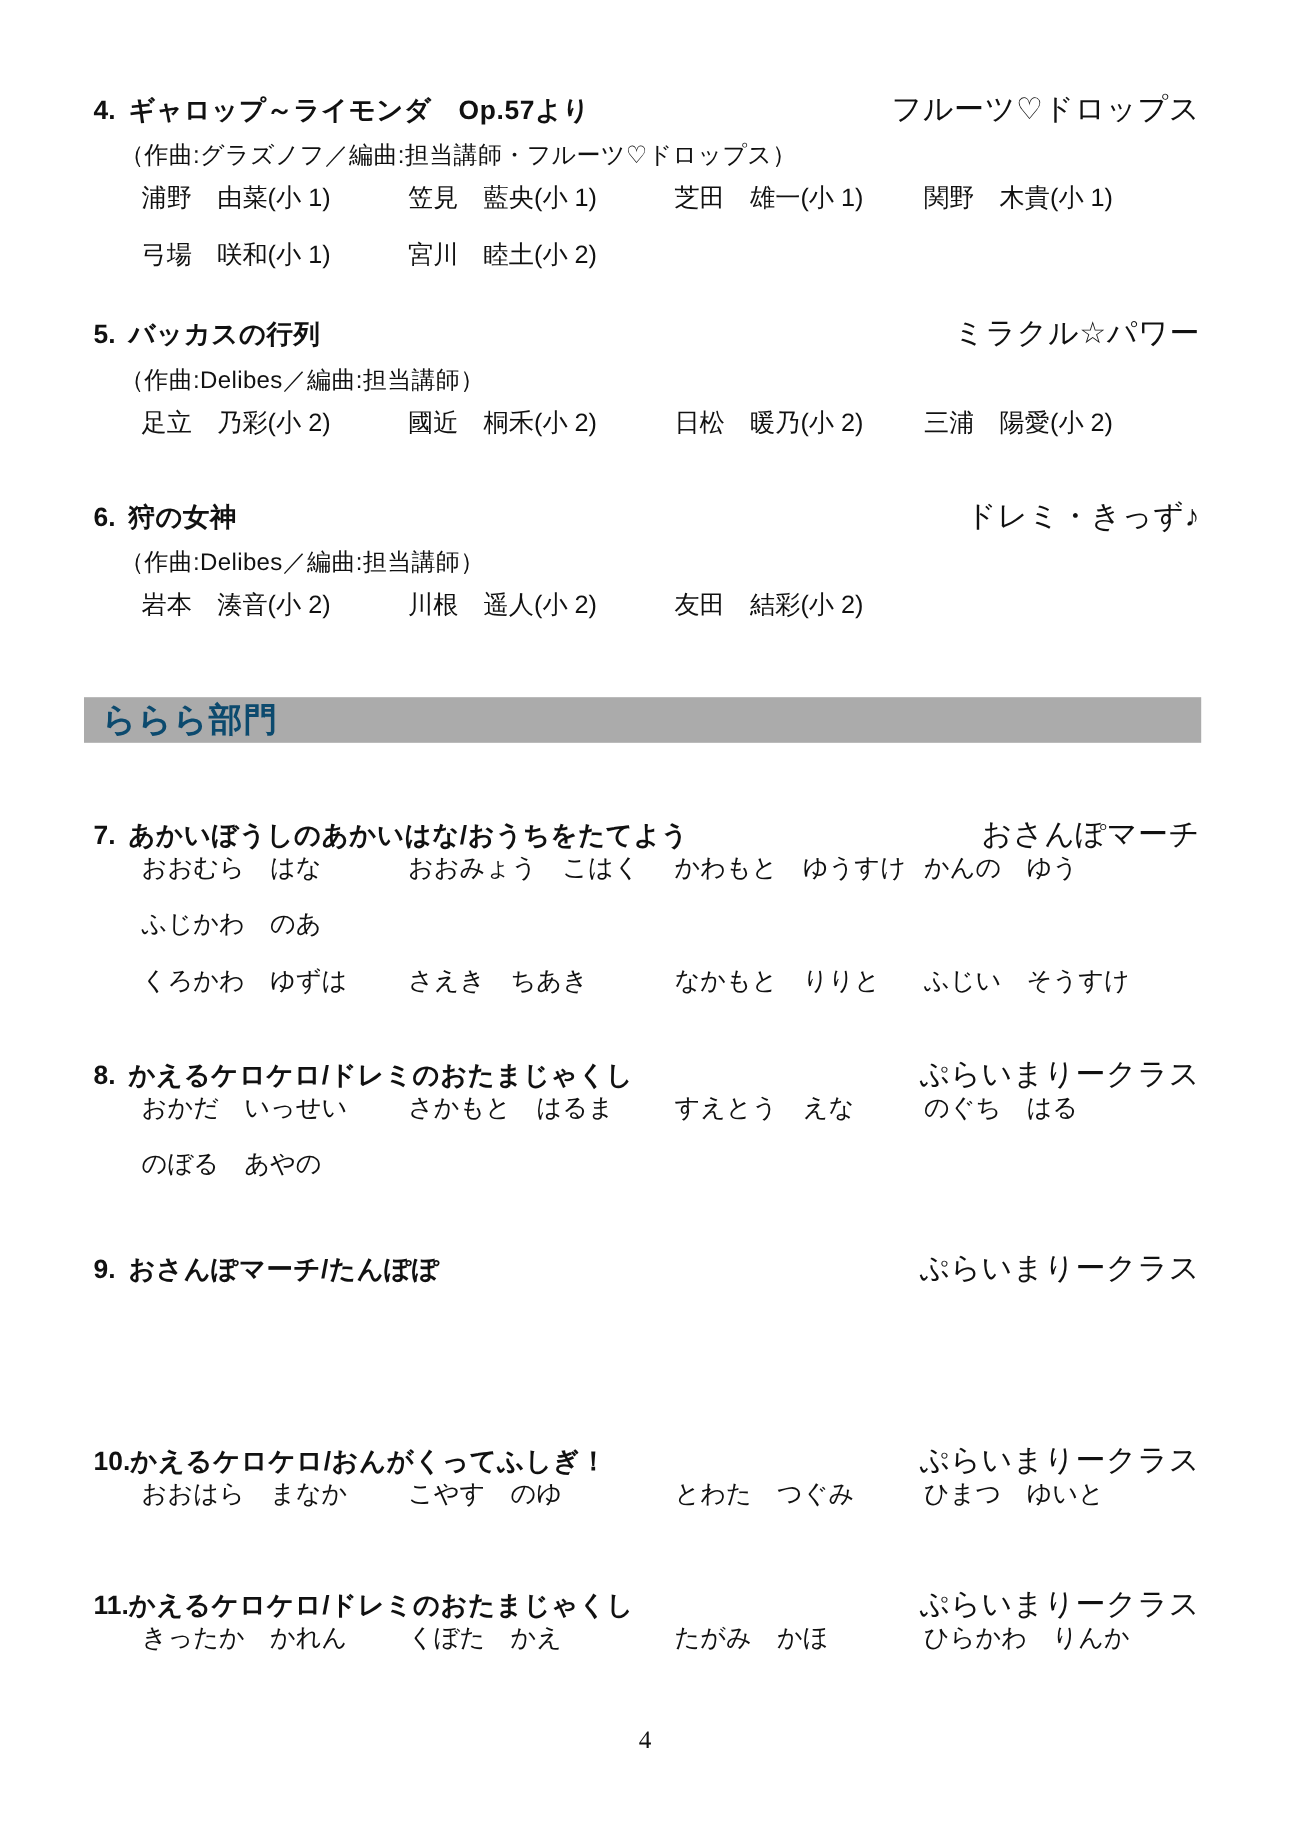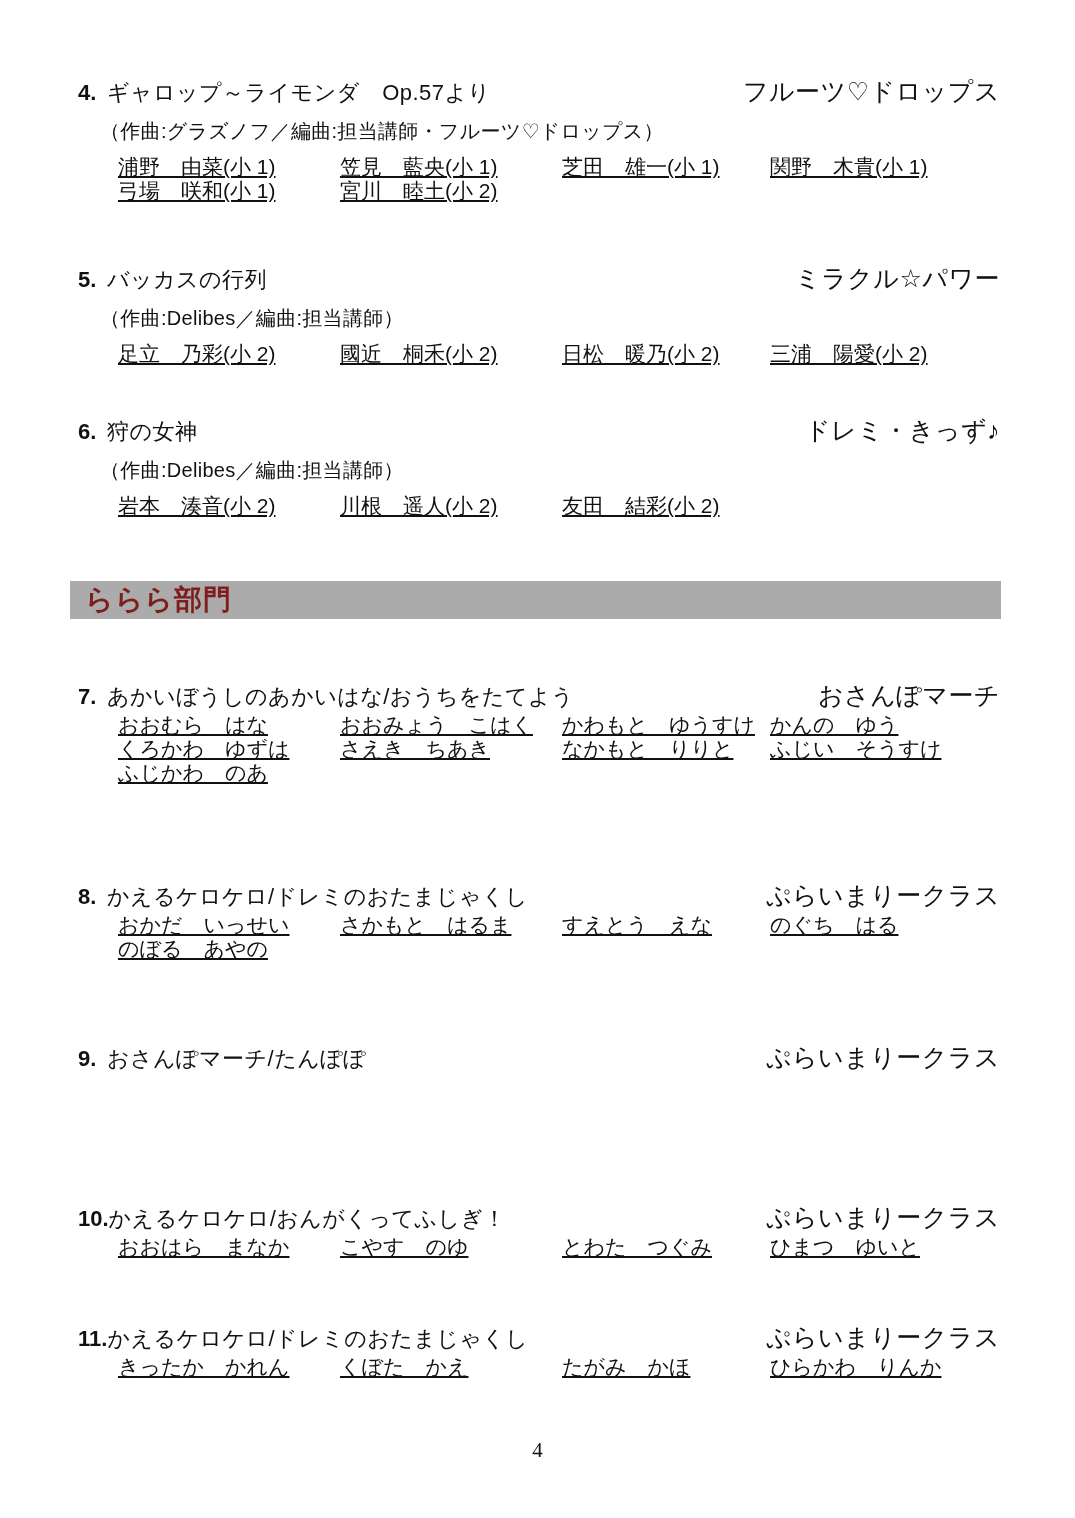--- a/index.html
+++ b/index.html
@@ -9,24 +9,24 @@
     position: relative;
     width: 1075px; height: 1518px;
     margin: 0 auto;
     background: #ffffff;
     color: #111111;
     overflow: hidden;
   }
   .piece { position: absolute; left: 78px; width: 922px; }
   .piece-header { display: flex; align-items: baseline; line-height: 26px; }
   .piece-no { min-width: 29px; flex: none; font-size: 22px; font-weight: bold; }
-  .piece-title { flex: 1 1 auto; font-size: 22px; font-weight: normal; letter-spacing: 0.5px; }
+  .piece-title { flex: 1 1 auto; font-size: 22px; font-weight: bold; letter-spacing: 0.5px; }
   .piece-group { flex: none; font-size: 25px; font-weight: normal; letter-spacing: 0.5px; }
   .piece-credit { margin: 14px 0 0 22px; font-size: 20px; line-height: 22px; letter-spacing: 0.3px; }
-  .performers { margin: 14px 0 0 40px; display: flex; flex-direction: column; gap: 2px; text-decoration: underline; }
+  .performers { margin: 14px 0 0 40px; display: flex; flex-direction: column; gap: 25px; }
   .no-credit .performers { margin-top: 4px; }
   .p-row { display: grid; grid-template-columns: 222px 222px 208px auto; line-height: 22px; }
   .p-cell { font-size: 21px; white-space: pre; }
   .banner {
     position: absolute; left: 70px; top: 581px;
     width: 931px; height: 38px;
     display: flex; align-items: center; padding-left: 15px;
   }
   .banner-label { font-size: 28px; font-weight: bold; letter-spacing: 1px; }
   .page-number {
@@ -97,45 +97,45 @@
     <div class="piece-credit">（作曲:Delibes／編曲:担当講師）</div>
     <div class="performers">
         <div class="p-row">
           <span class="p-cell">岩本　湊音(小 2)</span>
           <span class="p-cell">川根　遥人(小 2)</span>
           <span class="p-cell">友田　結彩(小 2)</span>
         </div>
       </div>
   </section>
 
-  <div class="banner" style="background: rgb(171, 171, 171); color: #7f1d1d;">
+  <div class="banner" style="background: rgb(171, 171, 171); color: #0c4a6e;">
     <span class="banner-label">ららら部門</span>
   </div>
 
   <section class="piece no-credit" id="p7">
     <div class="piece-header">
       <span class="piece-no">7.</span>
       <span class="piece-title">あかいぼうしのあかいはな/おうちをたてよう</span>
       <span class="piece-group">おさんぽマーチ</span>
     </div>
     <div class="performers">
         <div class="p-row">
           <span class="p-cell">おおむら　はな</span>
           <span class="p-cell">おおみょう　こはく</span>
           <span class="p-cell">かわもと　ゆうすけ</span>
           <span class="p-cell">かんの　ゆう</span>
         </div>
         <div class="p-row">
+          <span class="p-cell">ふじかわ　のあ</span>
+        </div>
+        <div class="p-row">
           <span class="p-cell">くろかわ　ゆずは</span>
           <span class="p-cell">さえき　ちあき</span>
           <span class="p-cell">なかもと　りりと</span>
           <span class="p-cell">ふじい　そうすけ</span>
-        </div>
-        <div class="p-row">
-          <span class="p-cell">ふじかわ　のあ</span>
         </div>
       </div>
   </section>
 
   <section class="piece no-credit" id="p8">
     <div class="piece-header">
       <span class="piece-no">8.</span>
       <span class="piece-title">かえるケロケロ/ドレミのおたまじゃくし</span>
       <span class="piece-group">ぷらいまりークラス</span>
     </div>

